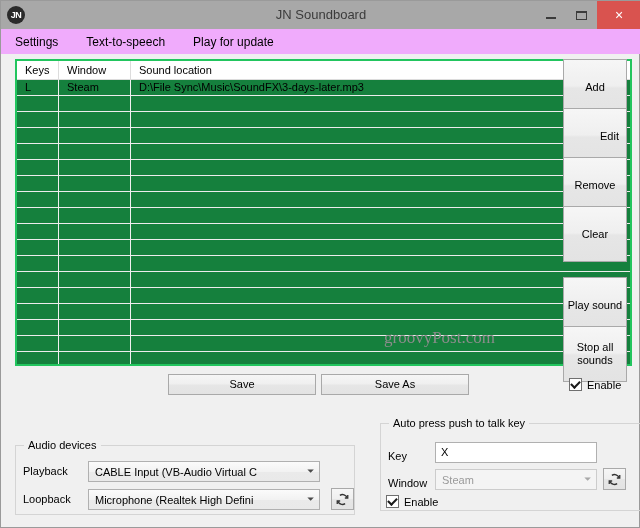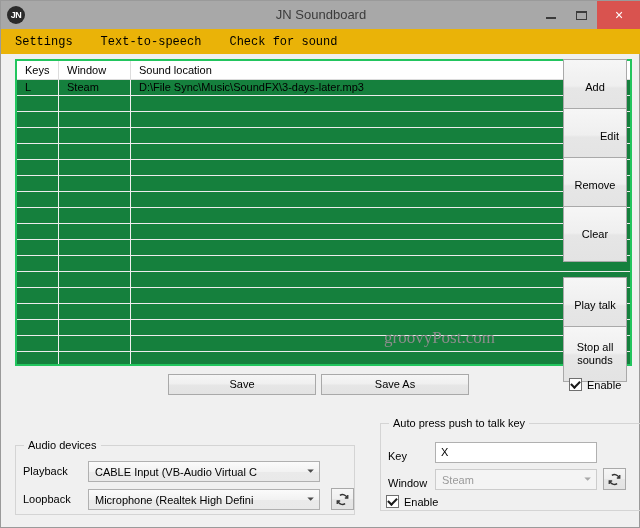--- a/index.html
+++ b/index.html
@@ -99,26 +99,25 @@
     border-top-width: 2px;
     box-sizing: border-box;
   }
 
   
   .menubar {
     position: absolute;
     left: 0; top: 28px;
     width: 640px;
     height: 25px;
-    background: #eab308;
+    background: #f0abfc;
     display: flex;
     align-items: center;
     padding-left: 14px;
     box-sizing: border-box;
-    font-family: Liberation Mono, monospace;
   }
   .menu-item {
     font-size: 12px;
     color: #000;
     margin-right: 28px;
     cursor: default;
   }
 
   
   .listview {
@@ -356,21 +355,21 @@
       <div class="win-btn">
         <span class="glyph-max"></span>
       </div>
       <div class="win-btn close">×</div>
     </div>
   </div>
 
   <div class="menubar">
     <div class="menu-item">Settings</div>
     <div class="menu-item">Text-to-speech</div>
-    <div class="menu-item">Check for sound</div>
+    <div class="menu-item">Play for update</div>
   </div>
 
   <div class="listview">
     <div class="lv-header">
       <div class="lv-th c0">Keys</div>
       <div class="lv-th c1">Window</div>
       <div class="lv-th c2">Sound location</div>
     </div>
     <div class="lv-body">
       <div class="lv-row">
@@ -467,21 +466,21 @@
         </div>
     </div>
   </div>
 
   <div class="watermark">groovyPost.com</div>
 
   <div class="btn side-btn" id="btn-add">Add</div>
   <div class="btn side-btn" id="btn-edit">Edit</div>
   <div class="btn side-btn" id="btn-remove">Remove</div>
   <div class="btn side-btn" id="btn-clear">Clear</div>
-  <div class="btn side-btn" id="btn-play">Play talk</div>
+  <div class="btn side-btn" id="btn-play">Play sound</div>
   <div class="btn side-btn" id="btn-stopall">
     <span>
       <span>Stop all</span><br>
       <span>sounds</span>
     </span>
   </div>
 
   <div class="enable-row">
     <span class="checkbox">
         <i class="tick"></i>

